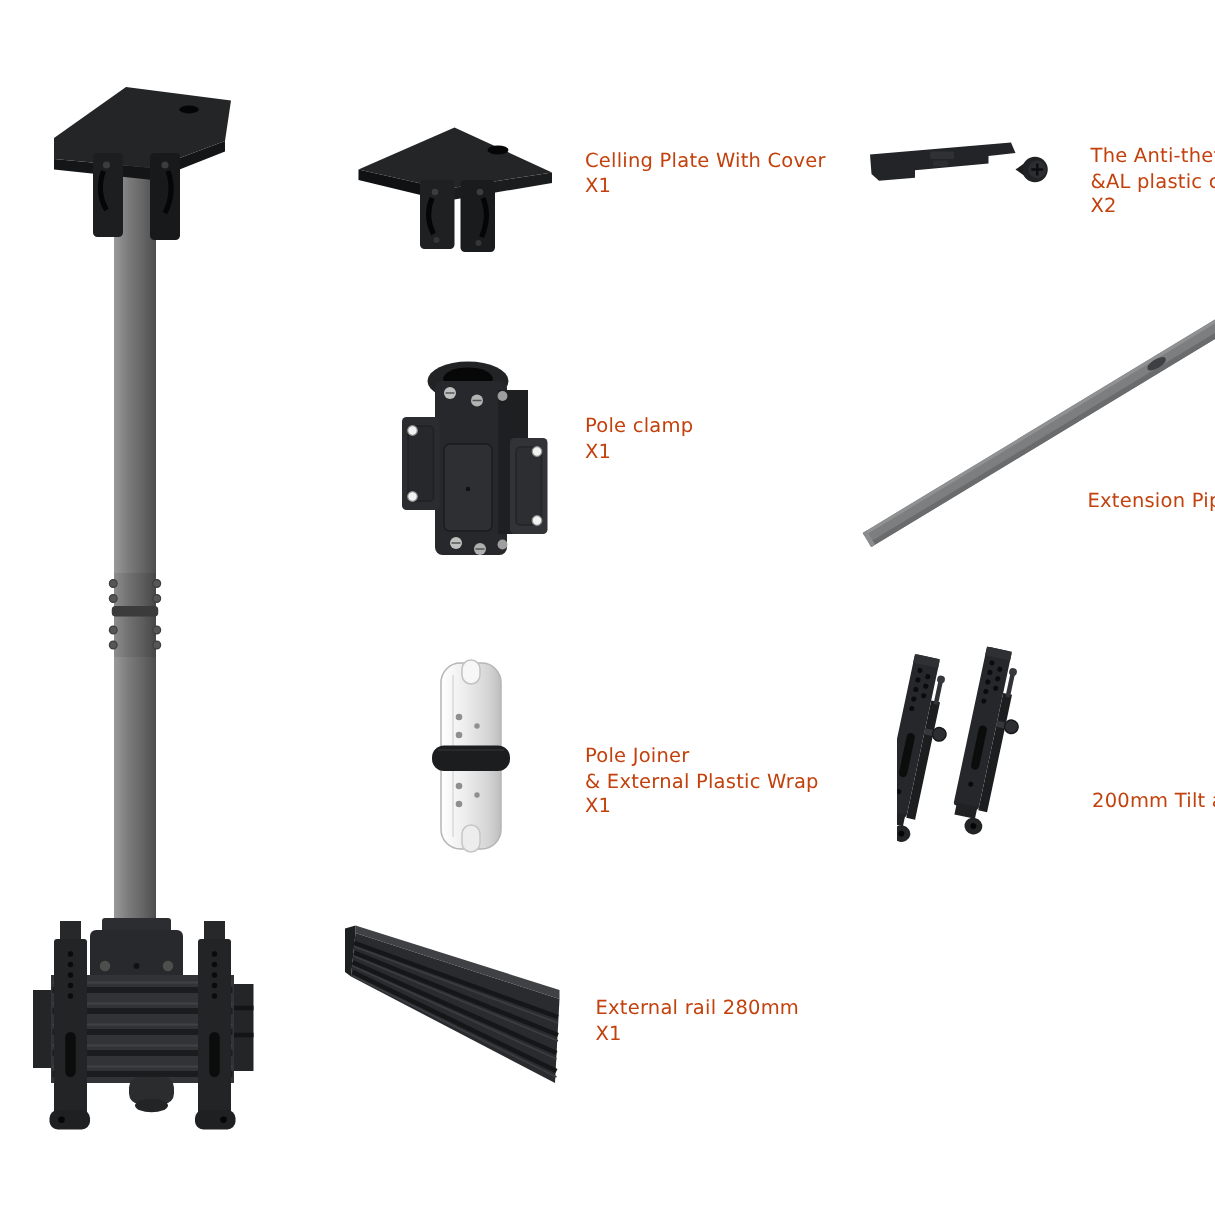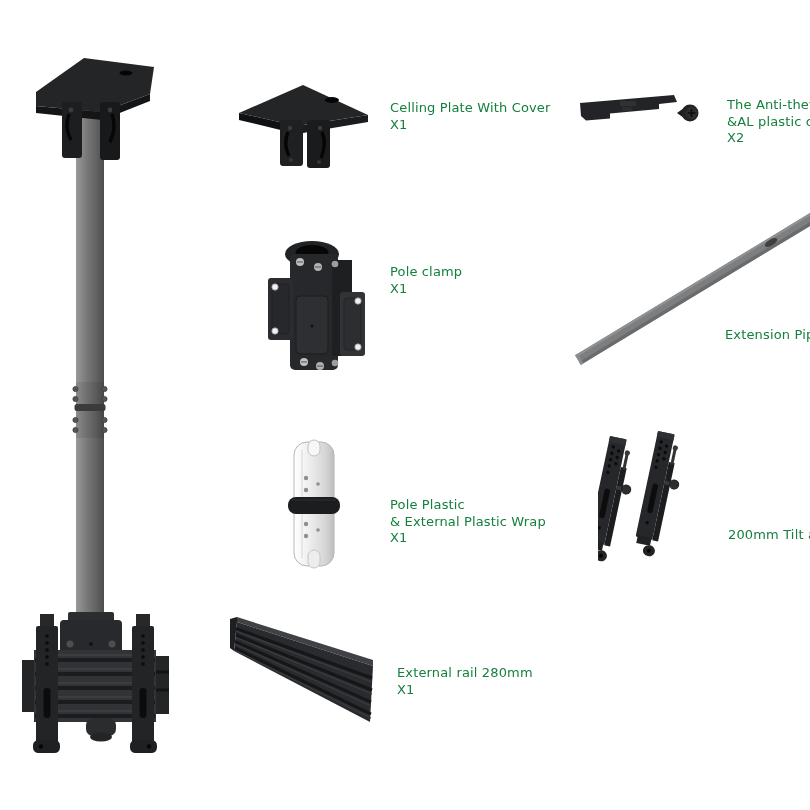--- a/index.html
+++ b/index.html
@@ -4,21 +4,21 @@
 <style>
   html,body{margin:0;padding:0}
   body{
     width:810px;height:810px;position:relative;overflow:hidden;
     background:#ffffff;
     font-family:"DejaVu Sans","Liberation Sans",sans-serif;
   }
   .part-img{position:absolute}
   .label{
     position:absolute;
-    font-size:13px;line-height:16.5px;color:#15803d;
+    font-size:13px;line-height:16.5px;color:#c2410c;
     letter-spacing:.15px;white-space:nowrap;
   }
   svg{display:block;overflow:hidden}
 </style>
 </head>
 <body>
 
 <div class="part-img" style="left:0;top:0">
 <svg width="190" height="810" viewBox="0 0 190 810">
   <defs>
@@ -302,34 +302,34 @@
   <div></div>
   <div>X1</div>
 </div>
 
 <div class="label" style="left:727px;top:97px">
   <div>The Anti-theft</div>
   <div>&amp;AL plastic cap</div>
   <div>X2</div>
 </div>
 
-<div class="label" style="left:390px;top:264px">
+<div class="label" style="left:390px;top:277px">
   <div>Pole clamp</div>
   <div></div>
   <div>X1</div>
 </div>
 
 <div class="label" style="left:725px;top:327px">
   <div>Extension Pipe</div>
   <div></div>
   <div></div>
 </div>
 
 <div class="label" style="left:390px;top:497px">
-  <div>Pole Plastic</div>
+  <div>Pole Joiner</div>
   <div>&amp; External Plastic Wrap</div>
   <div>X1</div>
 </div>
 
 <div class="label" style="left:728px;top:527px">
   <div>200mm Tilt arms</div>
   <div></div>
   <div></div>
 </div>
 

